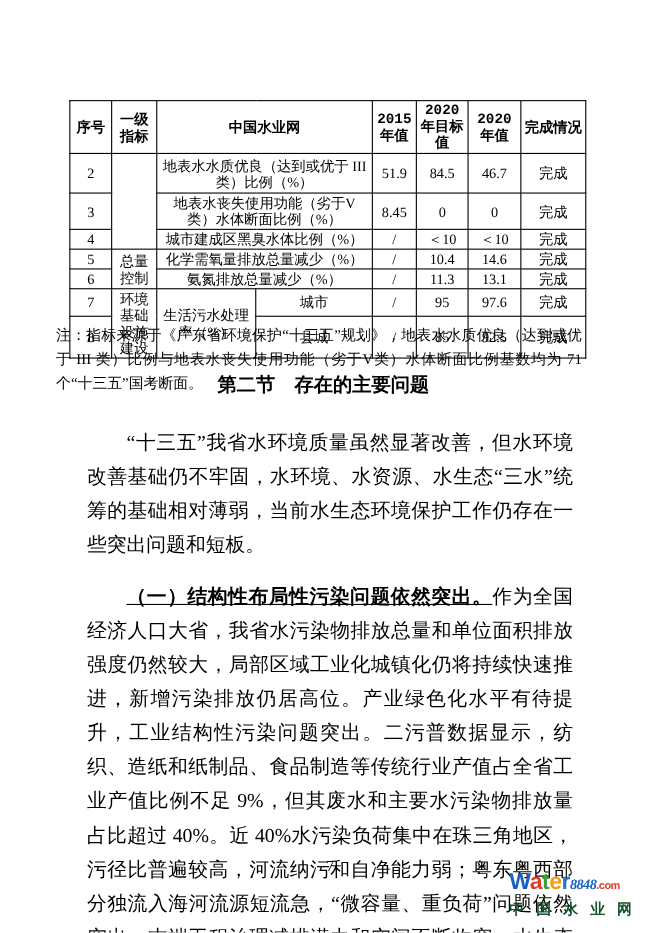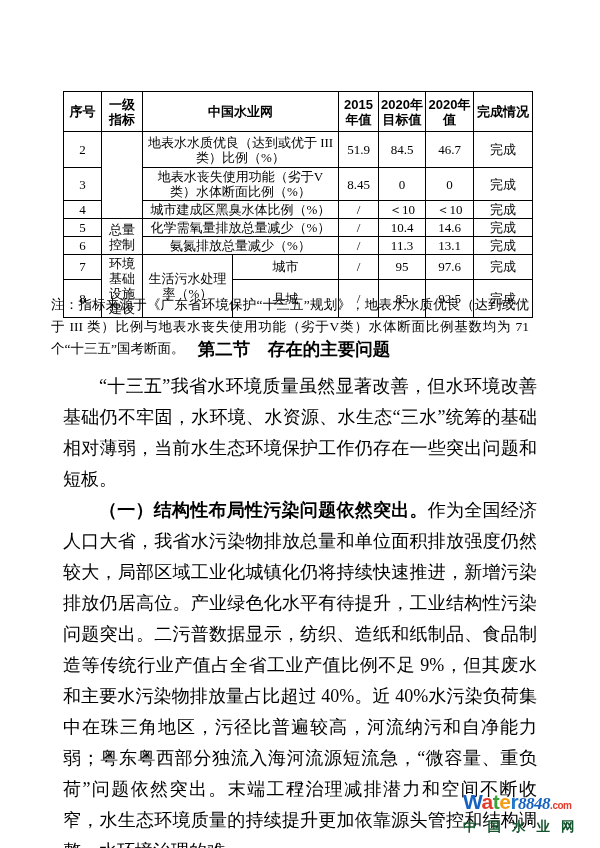--- a/index.html
+++ b/index.html
@@ -7,51 +7,51 @@
   body { width:600px; height:848px; font-family:"Liberation Serif", serif; color:#000; }
   .page { position:relative; width:600px; height:848px; background:#fff; overflow:hidden; }
 
   
   table.ind { position:absolute; left:63px; top:91px; width:469px;
               border-collapse:collapse; table-layout:fixed;
               font-size:13px; line-height:15px; }
   table.ind td { border:1px solid #000; text-align:center; vertical-align:middle;
                  padding:1px 2px; }
   tr.hdr td { font-weight:bold; height:40px; }
-  tr.hdr .num { font-family:Liberation Sans, sans-serif;margin-left:32px; }
+  tr.hdr .num { font-family:Liberation Mono, monospace;margin-left:32px; }
   tr.r-tall  td { height:36px; }
   tr.r-mid   td { height:30px; }
   tr.r-line  td { height:16px; }
   tr.r-last  td { height:28px; }
 
   
   .note { position:absolute; left:51px; top:294px; width:478px;
           font-size:13.5px; line-height:22px; text-align:justify; }
 
   
   .section-title { position:absolute; left:0; top:337px; width:588px;
                    text-align:center; font-family:"Liberation Sans", sans-serif;
                    font-weight:bold; font-size:17.5px; }
 
   
   .bodytext { position:absolute; left:63px; top:371px; width:474px;
               font-size:18px; line-height:31px; text-align:justify; }
-  .bodytext p { text-indent:2em; margin:0; }
-  .bold { font-weight:bold; }
+  .bodytext p { text-indent:2em; margin:16px; }
+  .bold { font-weight:bold;text-decoration:underline; }
 
   
   .page-number { position:absolute; left:0; top:781px; width:600px;
                  text-align:center; font-size:14px; }
 
   
   .logo { position:absolute; right:7px; bottom:12px; width:130px; }
   .logo-word { font-family:"Liberation Sans", sans-serif; font-weight:bold;
                font-size:21px; line-height:21px; letter-spacing:-0.5px; white-space:nowrap; }
   .logo-num { font-family:"Liberation Serif", serif; font-style:italic;
-              font-weight:bold; font-size:17px; }
+              font-weight:bold; font-size:13px; }
   .logo-tld { font-size:10px; font-weight:bold; font-family:"Liberation Sans", sans-serif; }
   .logo-sub { font-family:"Liberation Sans", sans-serif; font-weight:bold;
               font-size:13.5px; letter-spacing:11px; white-space:nowrap;
               margin-top:2px; }
 </style>
 </head>
 <body>
 
 <div class="page">
 

